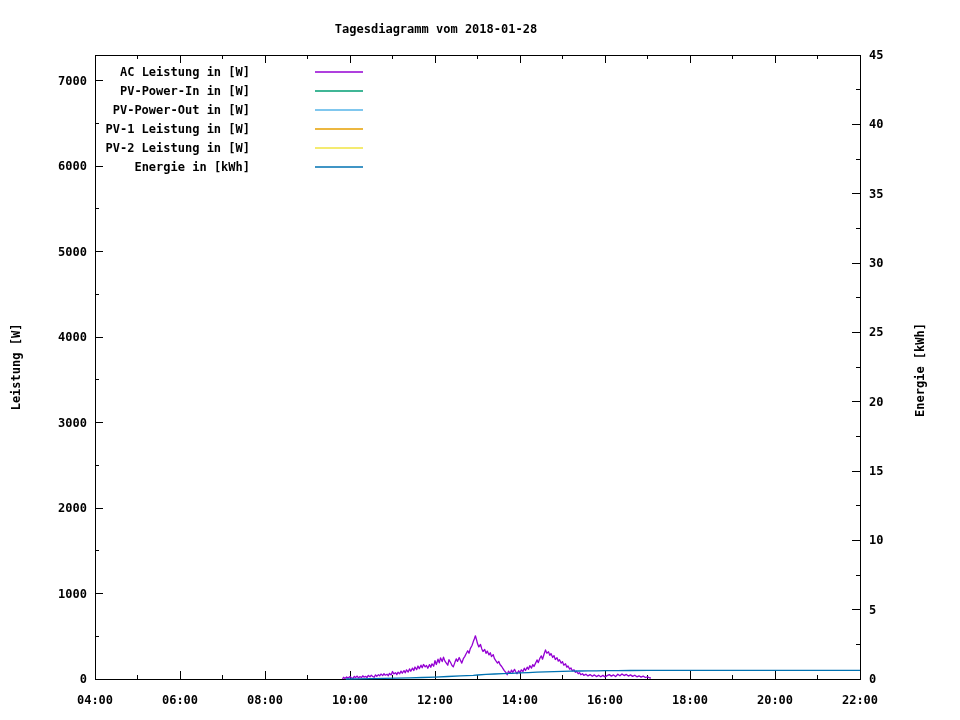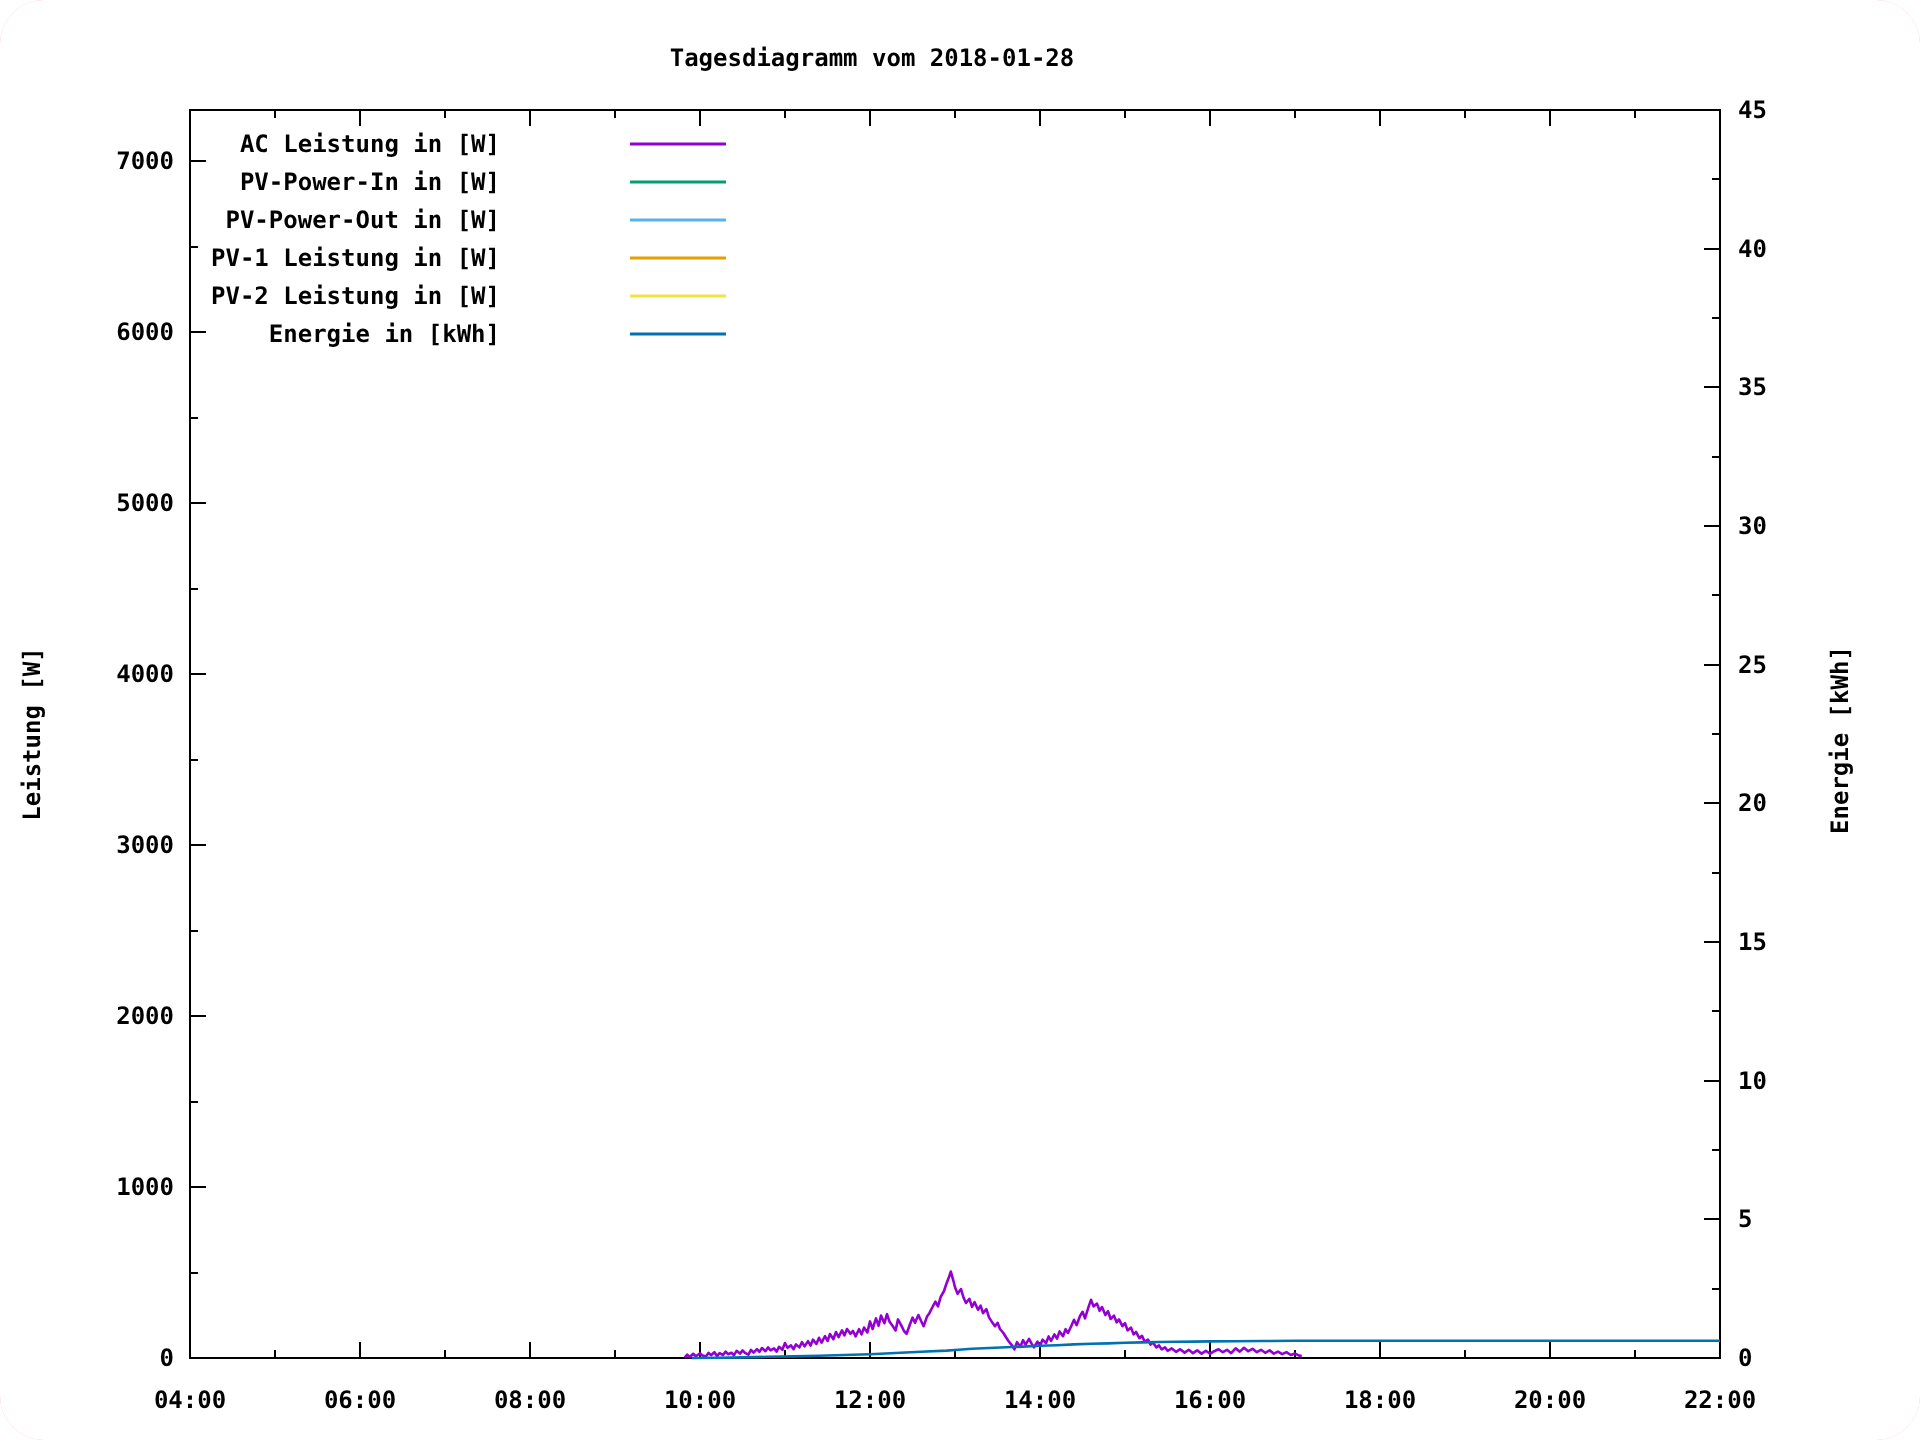--- a/index.html
+++ b/index.html
@@ -1,17 +1,17 @@
 <!DOCTYPE html>
 <html><head>
 <meta charset="utf-8">
 <style>
   html,body{margin:0;padding:0;background:#ffffff;}
   #stage{position:relative;width:960px;height:720px;background:#f9a8d4;overflow:hidden;
-         font-family:"DejaVu Sans Mono","Liberation Mono",monospace;border-radius:22px;}
+         font-family:"DejaVu Sans Mono","Liberation Mono",monospace;}
   svg text{font-family:"DejaVu Sans Mono","Liberation Mono",monospace;font-weight:bold;
            fill:#000000;font-size:12px;}
 </style>
 </head>
 <body>
 
 <div id="stage">
   <div id="chart-host"><svg width="960" height="720" viewBox="0 0 960 720">
         <rect x="0" y="0" width="960" height="720" fill="#ffffff"></rect>
         <rect x="95" y="55" width="765" height="624" fill="none" stroke="#000000" stroke-width="1" shape-rendering="crispEdges"></rect>

